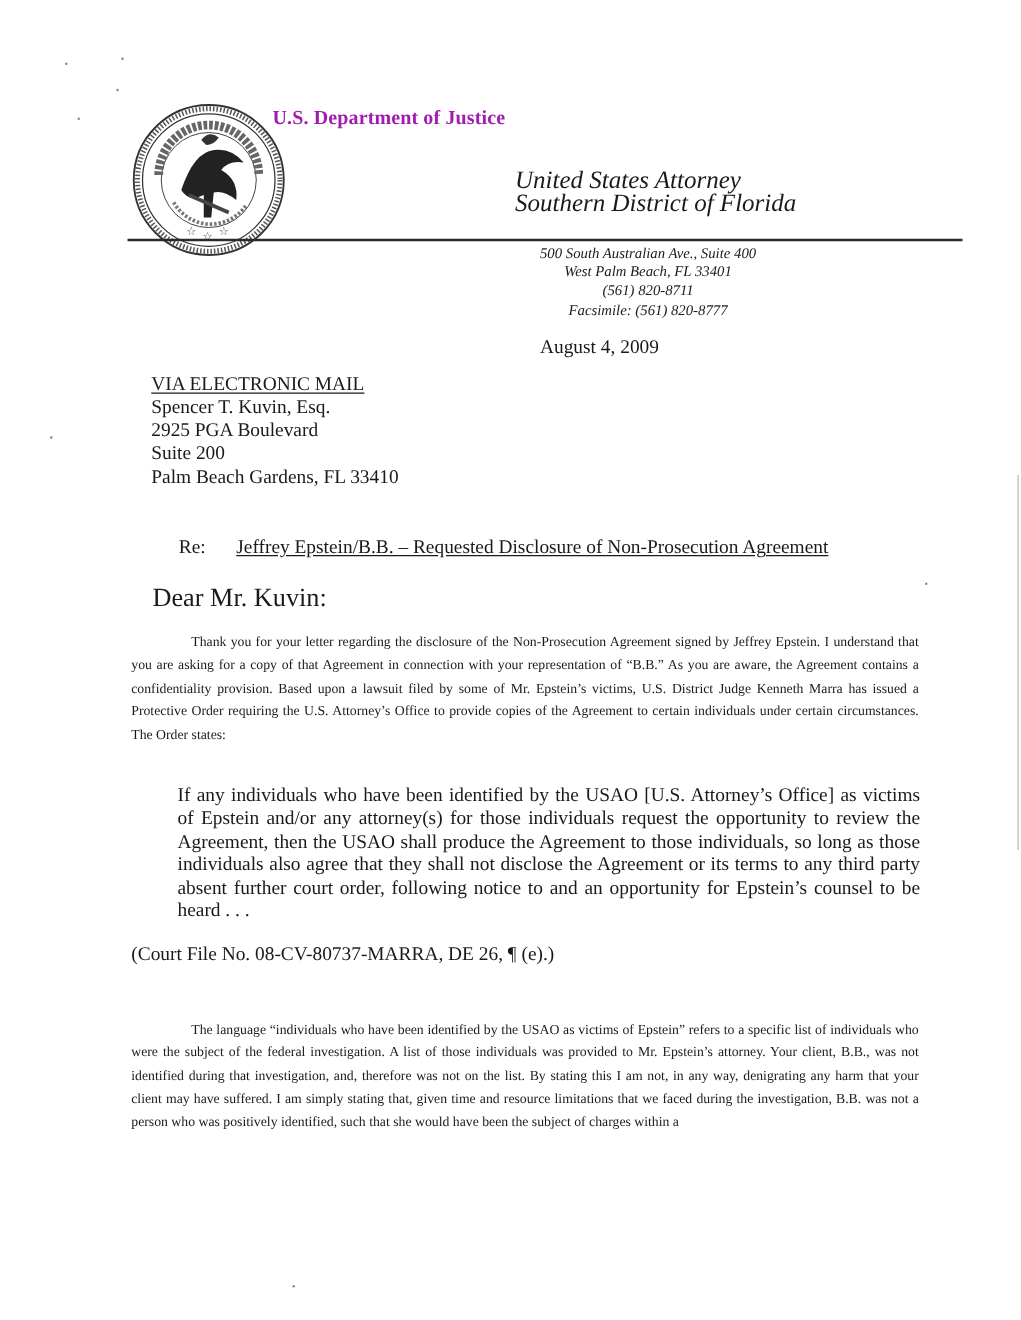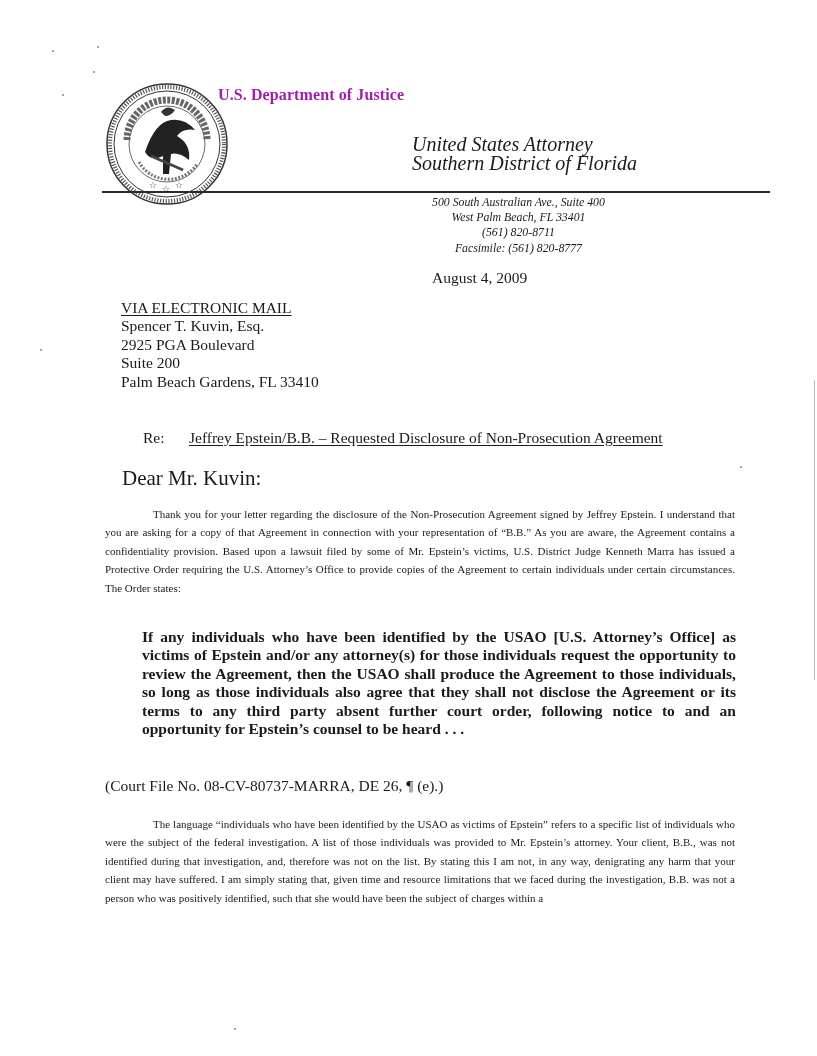--- a/index.html
+++ b/index.html
@@ -117,26 +117,25 @@
     .para1 { top: 505px; }
 
     .quote {
       left: 142px;
       top: 628px;
       width: 594px;
       font-size: 15.5px;
       line-height: 18.4px;
       text-align: justify;
       margin: 0;
-      font-weight: bold;
     }
 
     .citation {
       left: 105px;
-      top: 777px;
+      top: 755px;
       font-size: 15.5px;
       text-align: center;
     }
 
     .para2 { top: 815px; }
 
     
     .speck {
       position: absolute;
       width: 2px;

